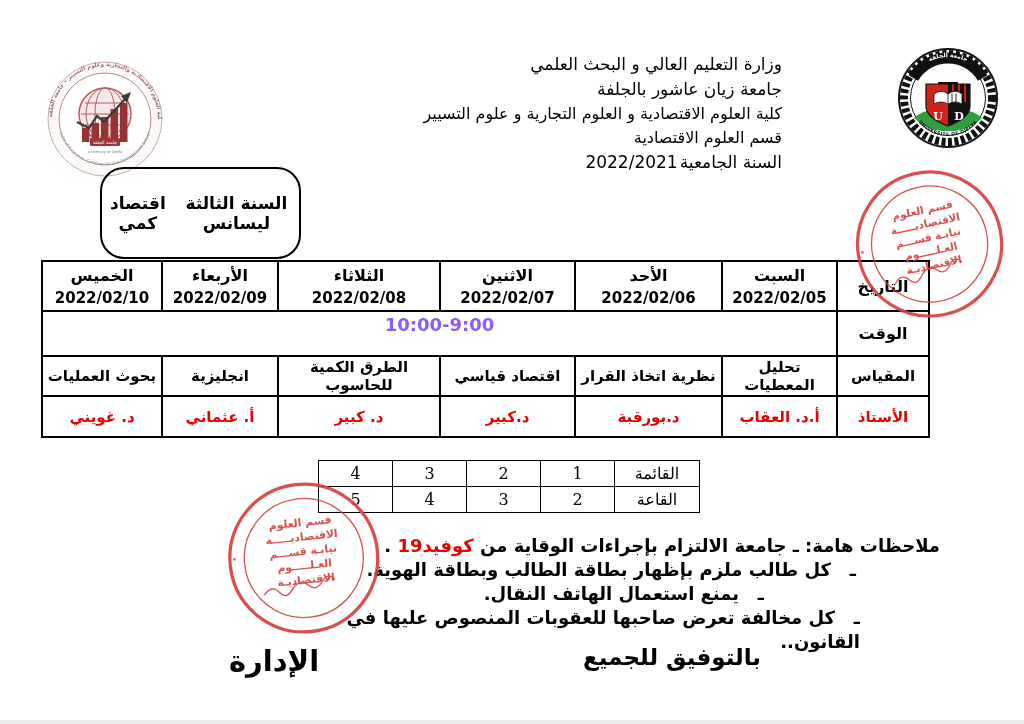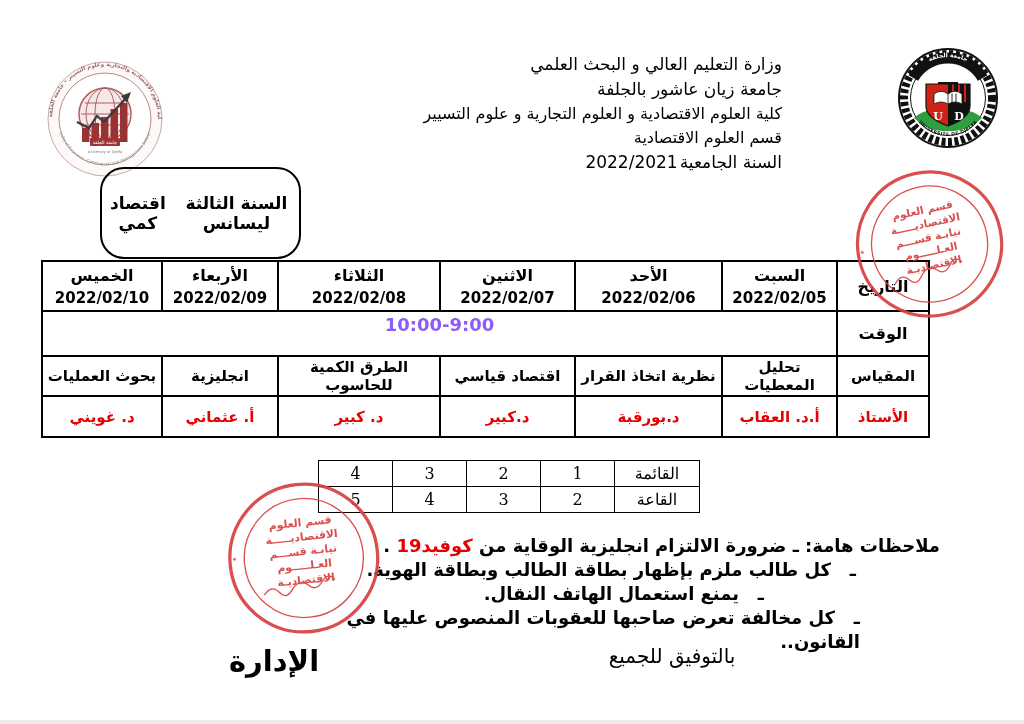--- a/index.html
+++ b/index.html
@@ -44,21 +44,21 @@
   .room-table td{border:1.5px solid #000;text-align:center;font-size:16px;height:25px;padding:0;}
   .room-table .rlbl{font-size:16px;}
   
   .notes{position:absolute;right:84px;top:534px;width:650px;font-weight:bold;font-size:18px;text-align:right;z-index:2;}
   .notes .ln{line-height:24px;white-space:pre-wrap;}
   .notes .n2{margin-right:84px;}
   .notes .n3{margin-right:176px;}
   .notes .n4{margin-right:80px;}
   .covid{color:#e60000;}
   
-  .footer-wish{position:absolute;left:552px;top:644px;width:240px;text-align:center;font-size:20px;font-weight:normal;}
+  .footer-wish{position:absolute;left:552px;top:644px;width:240px;text-align:center;font-size:23px;font-weight:bold;}
   .footer-admin{position:absolute;left:222px;top:644px;width:104px;text-align:center;font-size:29px;font-weight:bold;}
   
   .stamp{position:absolute;opacity:.92;z-index:5;}
   .stamp1{left:854px;top:168px;transform:rotate(-12deg);}
   .stamp2{left:226px;top:480px;transform:rotate(-6deg);}
   .logo{position:absolute;z-index:2;}
   .logo-faculty{left:44px;top:58px;}
   .logo-univ{left:892px;top:44px;}
   .page-edge{position:absolute;left:0;bottom:0;width:1024px;height:4px;background:#ececec;}
 </style>
@@ -243,21 +243,21 @@
         <td class="rlbl">القاعة</td>
         <td>2</td>
         <td>3</td>
         <td>4</td>
         <td>5</td>
       </tr>
     </tbody>
   </table>
 
   <div class="notes">
-    <div class="ln n1"><span>ملاحظات هامة:</span><span> ـ ضرورة الالتزام انجليزية الوقاية من </span><span class="covid">كوفيد19</span><span> .</span></div>
+    <div class="ln n1"><span>ملاحظات هامة:</span><span> ـ جامعة الالتزام بإجراءات الوقاية من </span><span class="covid">كوفيد19</span><span> .</span></div>
     <div class="ln n2">ـ   كل طالب ملزم بإظهار بطاقة الطالب وبطاقة الهوية.</div>
     <div class="ln n3">ـ   يمنع استعمال الهاتف النقال.</div>
     <div class="ln n4">ـ   كل مخالفة تعرض صاحبها للعقوبات المنصوص عليها في القانون..</div>
   </div>
 
   <div class="footer-wish">بالتوفيق للجميع</div>
   <div class="footer-admin">الإدارة</div>
 
   <div class="stamp stamp1">
     <svg width="152" height="152" viewBox="0 0 152 152">

